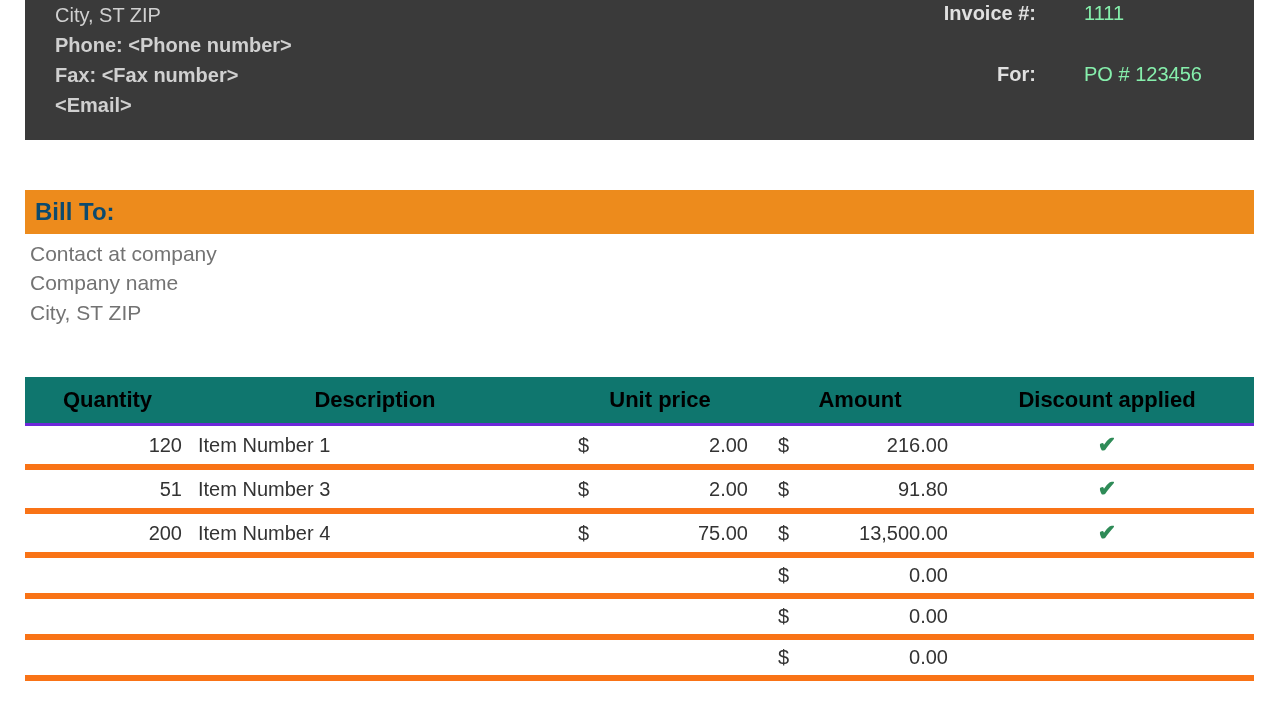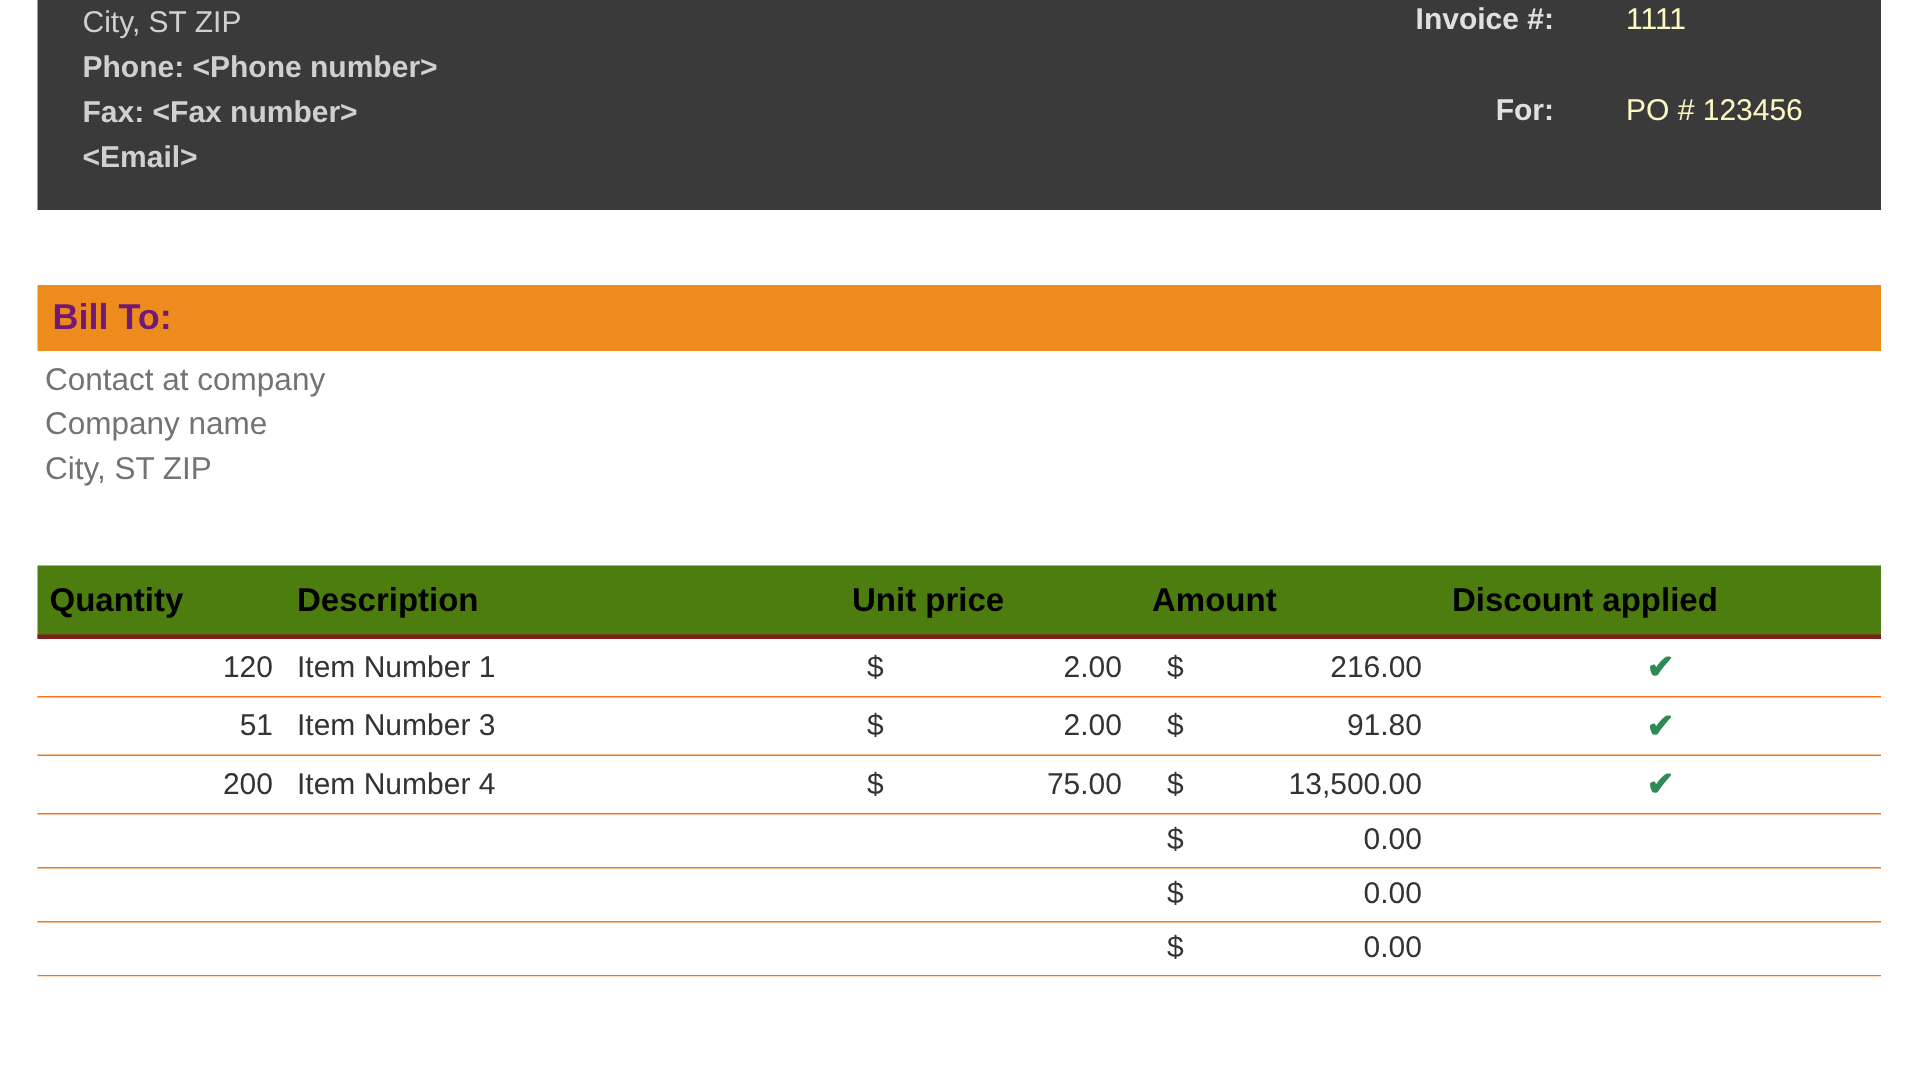--- a/index.html
+++ b/index.html
@@ -10,50 +10,50 @@
   padding: 0 30px 20px 30px;
   margin: 0 25px;
   display: flex;
   justify-content: space-between;
   font-size: 20px;
 }
 .header-left { line-height: 1.5; }
 .header-left .bold { font-weight: bold; }
 .header-right { text-align: right; display: grid; grid-template-columns: auto auto; gap: 4px 48px; align-items: start; padding-top: 2px; }
 .header-right .label { font-weight: bold; text-align: right; color: #e0e0e0; }
-.header-right .value { text-align: left; color: #fef9c3; min-width: 140px; }
+.header-right .value { text-align: left; color: #86efac; min-width: 140px; }
 .spacer { height: 50px; }
 .bill-to-header {
   background: #ed8b1c;
-  color: #701a75;
+  color: #0c4a6e;
   font-weight: bold;
   font-size: 24px;
   padding: 8px 10px;
   margin: 0 25px;
 }
 .bill-to-body {
   margin: 5px 30px 0 30px;
   font-size: 21px;
   color: #737373;
   line-height: 1.4;
 }
 .table-wrap { margin: 50px 25px 0 25px; }
 .inv-table { width: 100%; border-collapse: collapse; font-size: 20px; }
 .inv-table th {
-  background: #4d7c0f;
+  background: #0f766e;
   color: #000;
   font-weight: bold;
   font-size: 22px;
-  text-align: left;
+  text-align: center;
   padding: 10px 8px;
-  border-bottom: 3px solid #7f1d1d;
+  border-bottom: 3px solid #6d28d9;
 }
 .inv-table td {
   padding: 6px 8px;
-  border-bottom: 1px solid #f97316;
+  border-bottom: 6px solid #f97316;
   color: #333;
   vertical-align: middle;
   height: 34px;
 }
 .col-qty { width: 165px; }
 .col-desc { width: 370px; }
 .col-unit { width: 200px; }
 .col-amount { width: 200px; }
 .col-disc { width: auto; }
 .qty-cell { text-align: right; padding-right: 60px; }

